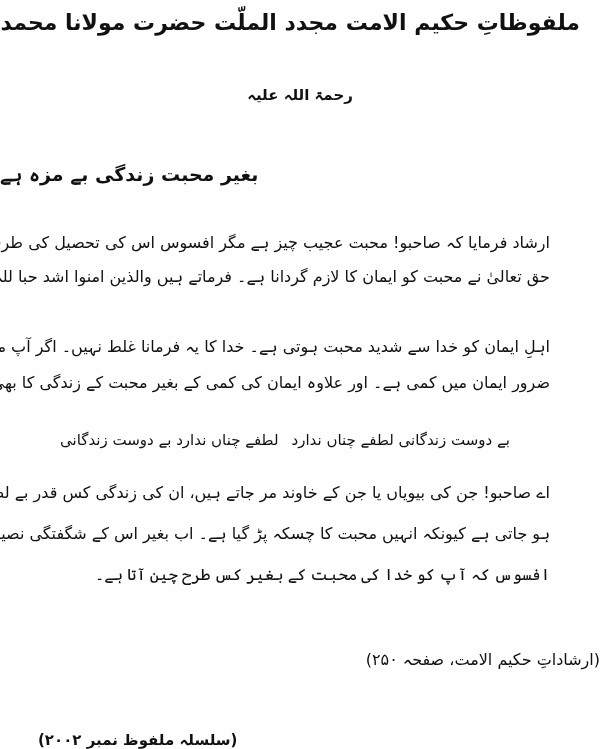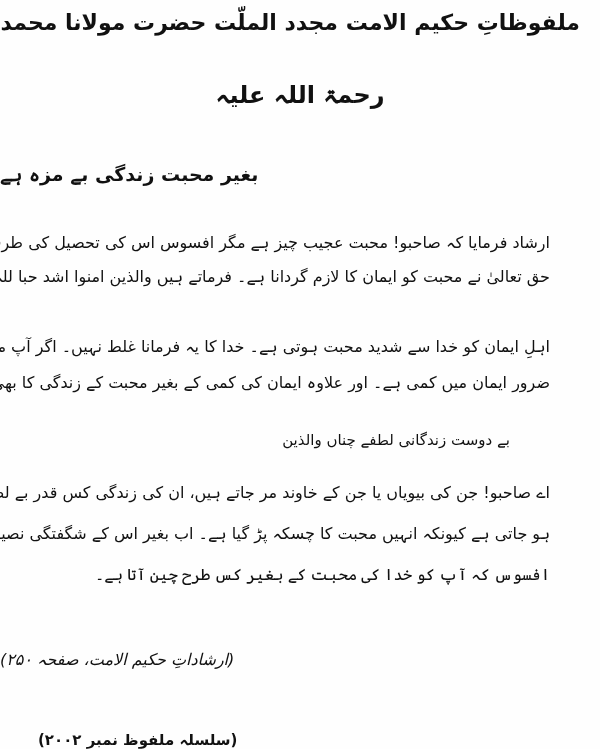--- a/index.html
+++ b/index.html
@@ -25,21 +25,21 @@
     position: absolute;
     left: 20px;
     right: 20px;
     text-align: center;
     font-weight: bold;
     font-size: 22px;
     line-height: 30px;
     white-space: nowrap;
   }
   .title-1 { top: 8px; }
-  .title-2 { top: 80px; font-size: 24px; }
+  .title-2 { top: 80px; font-size: 15px; }
   .heading {
     position: absolute;
     left: 0; right: 0;
     top: 160px;
     text-align: left;
     font-weight: bold;
     font-size: 19px;
     line-height: 28px;
   }
   .para-line {
@@ -68,24 +68,23 @@
     position: absolute;
     top: 0;
     white-space: nowrap;
   }
   .couplet .misra-1 { right: 0; }
   .couplet .misra-2 { left: 0; }
   .reference {
     position: absolute;
     top: 647px;
     left: 0; right: 0;
-    text-align: left;
+    text-align: right;
     font-size: 16px;
     line-height: 26px;
-    font-style: italic;
   }
   .series-ref {
     position: absolute;
     top: 729px;
     left: 38px;
     font-size: 15px;
     font-weight: bold;
     line-height: 22px;
     white-space: nowrap;
   }
@@ -99,21 +98,22 @@
   <div class="title-line title-2">رحمۃ اللہ علیہ</div>
 
   <div class="heading">بغیر محبت زندگی بے مزہ ہے</div>
 
   <div class="para-line" style="top:230px;">ارشاد فرمایا کہ صاحبو! محبت عجیب چیز ہے مگر افسوس اس کی تحصیل کی طرف توجہ نہیں حالانکہ</div>
   <div class="para-line" style="top:264px;">حق تعالیٰ نے محبت کو ایمان کا لازم گردانا ہے۔ فرماتے ہیں والذین امنوا اشد حبا للہ کہ</div>
   <div class="para-line" style="top:334px;">اہلِ ایمان کو خدا سے شدید محبت ہوتی ہے۔ خدا کا یہ فرمانا غلط نہیں۔ اگر آپ میں محبت کم ہے تو</div>
   <div class="para-line short" style="top:370px;">ضرور ایمان میں کمی ہے۔ اور علاوہ ایمان کی کمی کے بغیر محبت کے زندگی کا بھی تو مزہ نہیں۔</div>
 
   <div class="couplet">
-    <span class="misra misra-1">بے دوست زندگانی لطفے چناں والذین</span>
+    <span class="misra misra-1">بے دوست زندگانی لطفے چناں ندارد</span>
+    <span class="misra misra-2">لطفے چناں ندارد بے دوست زندگانی</span>
   </div>
 
   <div class="para-line" style="top:480px;">اے صاحبو! جن کی بیویاں یا جن کے خاوند مر جاتے ہیں، ان کی زندگی کس قدر بے لطف</div>
   <div class="para-line" style="top:521px;">ہو جاتی ہے کیونکہ انہیں محبت کا چسکہ پڑ گیا ہے۔ اب بغیر اس کے شگفتگی نصیب نہیں ہو سکتی۔</div>
   <div class="para-line short" style="top:562px;font-family:Liberation Serif, serif;">افسوس کہ آپ کو خدا کی محبت کے بغیر کس طرح چین آتا ہے۔</div>
 
   <div class="reference">(ارشاداتِ حکیم الامت، صفحہ ۲۵۰)</div>
 
   <div class="series-ref">(سلسلہ ملفوظ نمبر ۲۰۰۲)</div>
 

